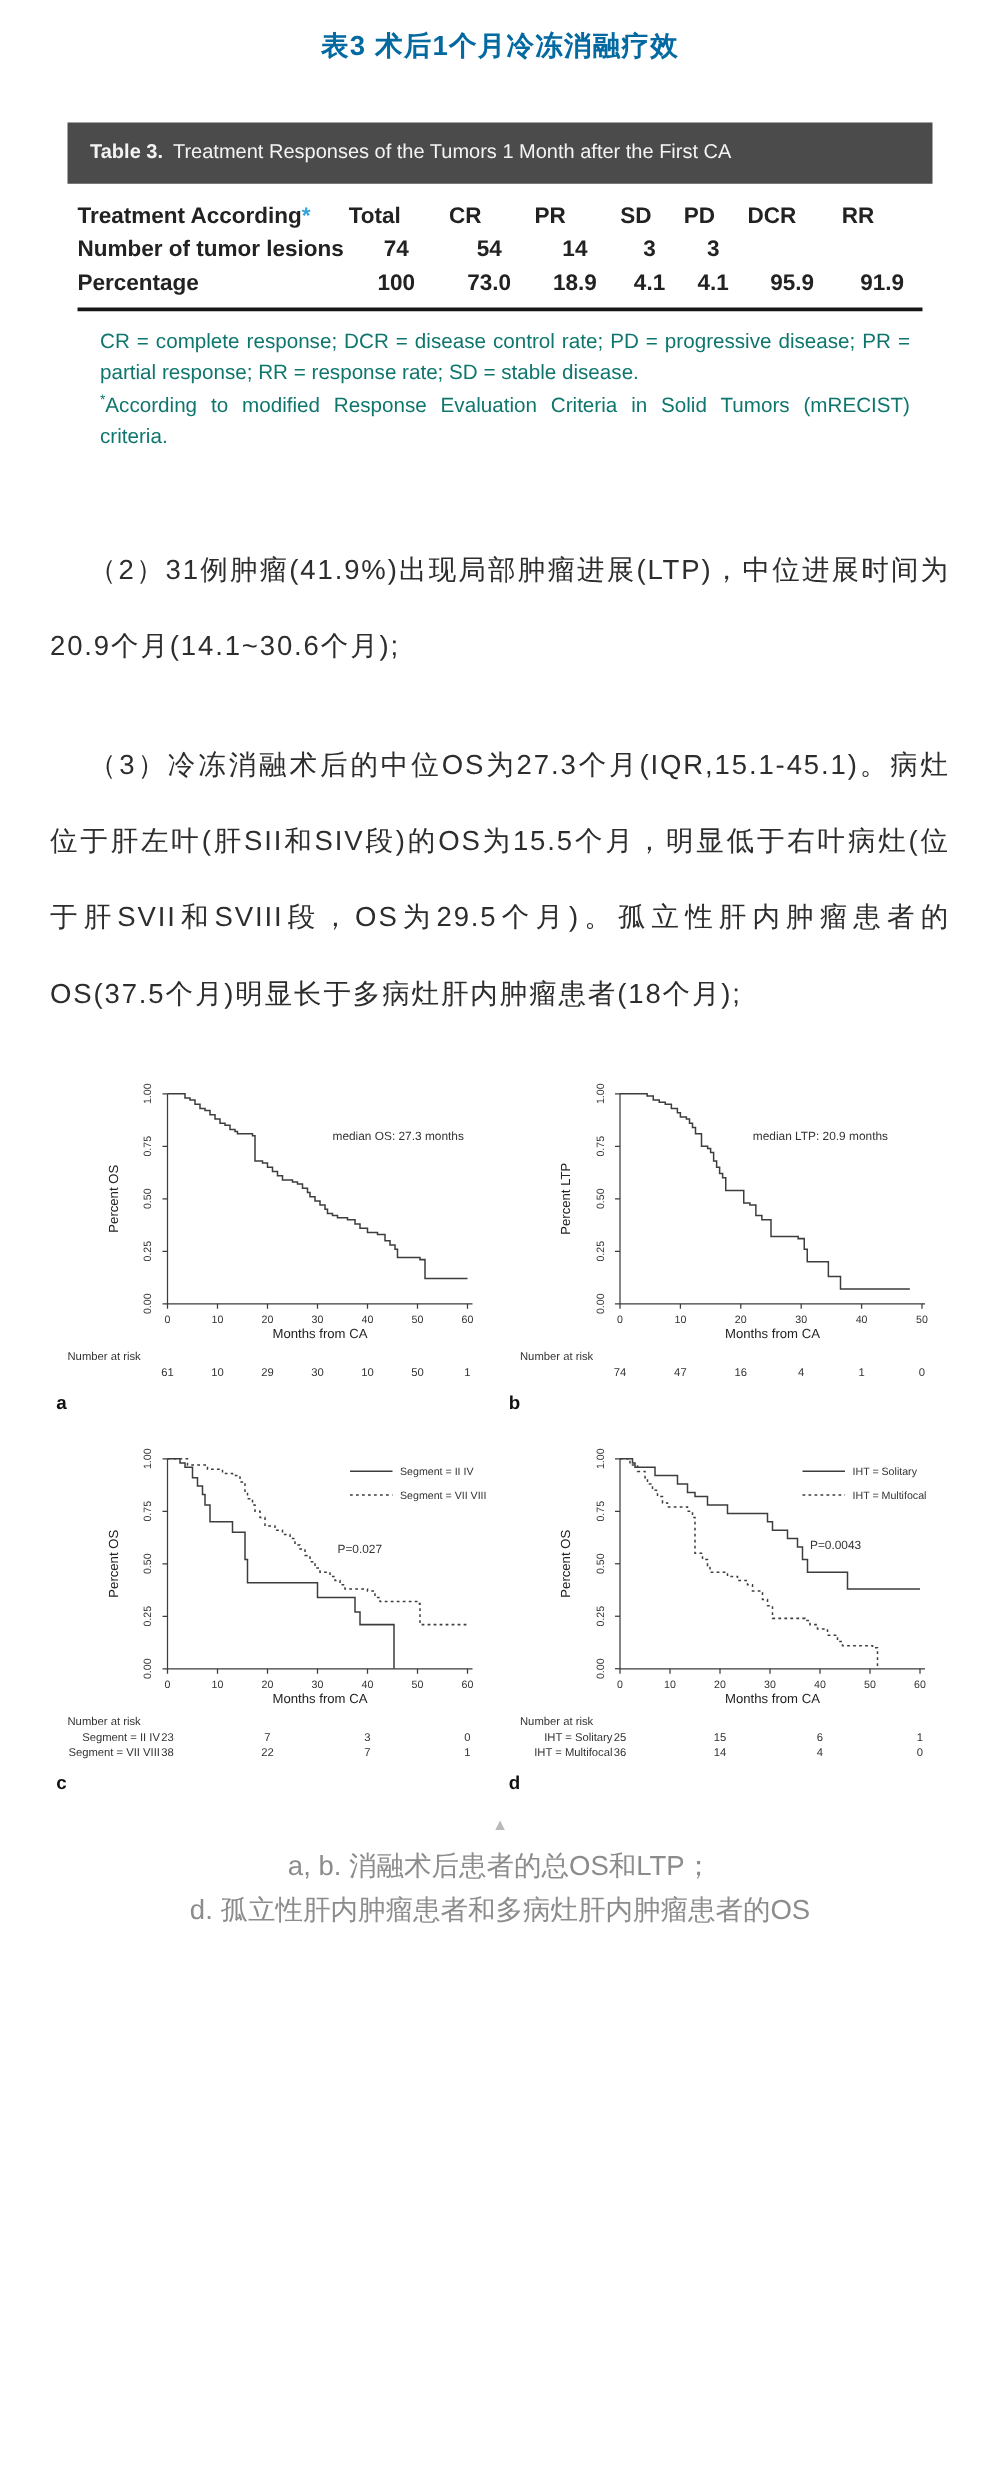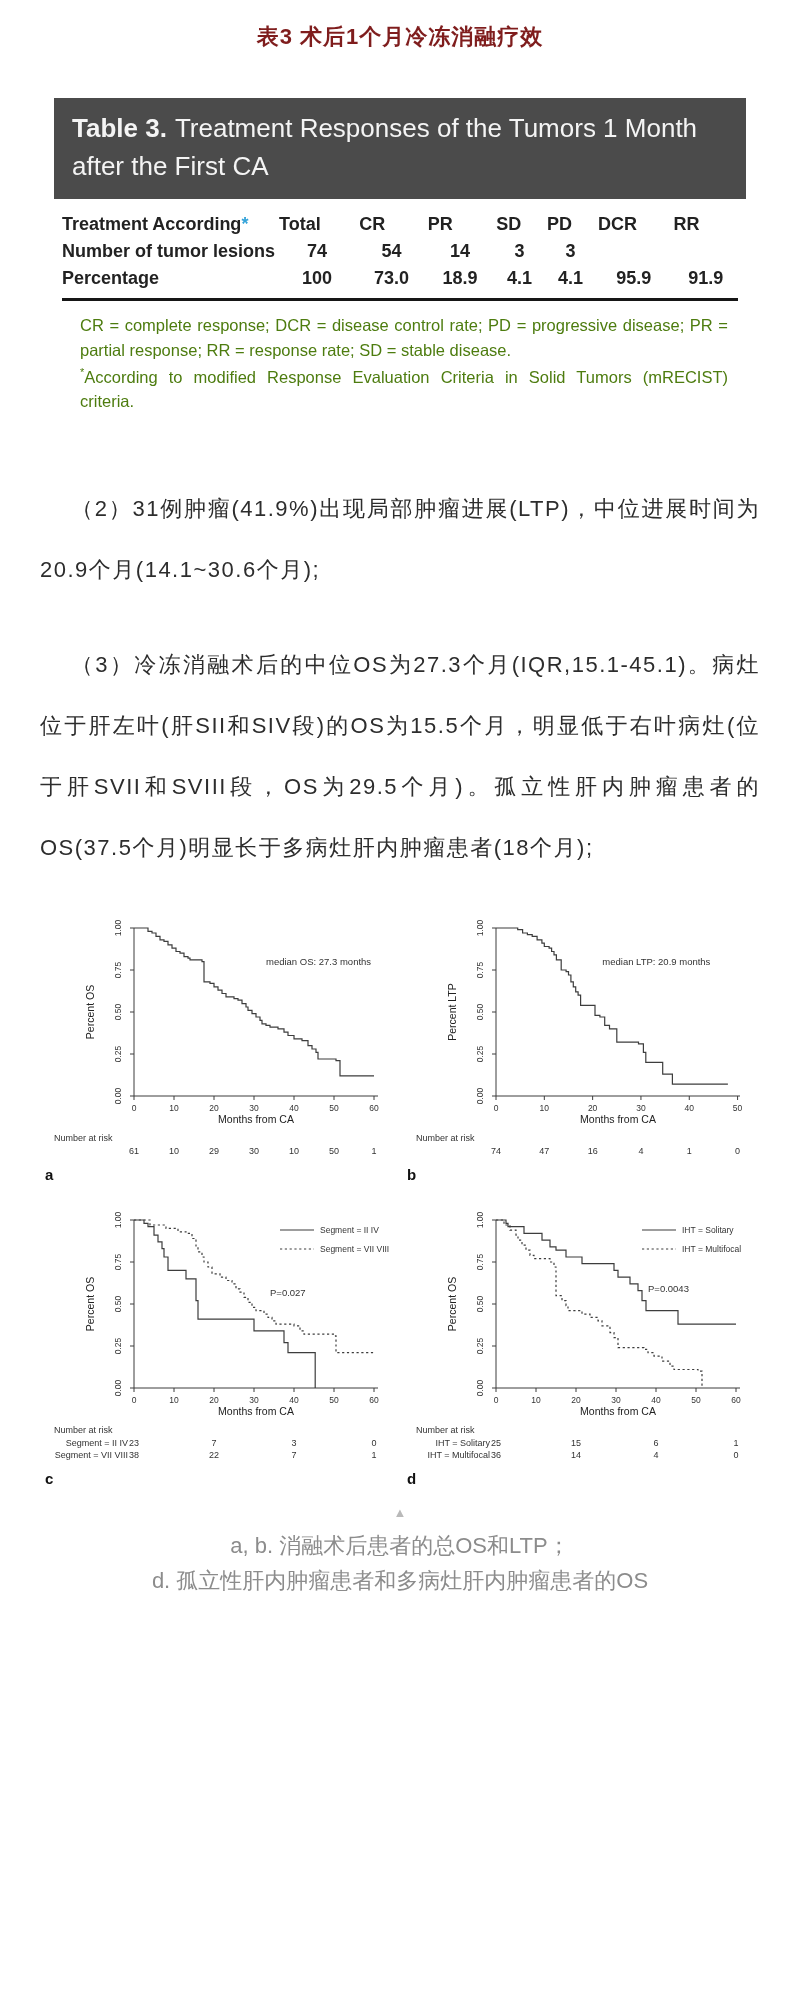--- a/index.html
+++ b/index.html
@@ -1,52 +1,52 @@
 <!DOCTYPE html>
 <html><head>
 <meta charset="utf-8">
 <style>
   html,body{margin:0;padding:0;background:#fff;}
   body{width:800px;font-family:"Liberation Sans","DejaVu Sans",sans-serif;color:#222;}
   .page{width:800px;background:#fff;}
   .doc-title{margin:22px 0 0 0;text-align:center;font-size:22px;font-weight:700;letter-spacing:1px;}
   
   .tbl-fig{width:692px;margin:46px auto 0 auto;background:#fff;}
-  .tbl-head{background:#4b4b4b;color:#f4f4f4;padding:12px 16px 14px 18px;font-size:26px;line-height:1.45;}
+  .tbl-head{background:#4b4b4b;color:#f4f4f4;padding:12px 16px 14px 18px;font-size:16px;line-height:1.45;}
   .tbl-head .tlabel{font-weight:700;margin-right:8px;}
   .tbl-body{padding:12px 6px 0 6px;}
   table.resp{width:100%;border-collapse:collapse;}
   table.resp th,table.resp td{padding:3px 2px;font-size:18px;white-space:nowrap;}
   table.resp th{font-weight:700;text-align:left;}
   table.resp th:first-child,table.resp td:first-child{text-align:left;width:205px;}
   table.resp td{text-align:center;font-weight:700;}
   .rule{border-bottom:3px solid #161616;margin:6px 2px 0 2px;}
   .star{color:#33a3d9;font-weight:700;}
-  .tbl-notes{padding:12px 18px 6px 26px;font-size:16.5px;line-height:1.48;text-align:justify;color:#4d7c0f;}
+  .tbl-notes{padding:12px 18px 6px 26px;font-size:16.5px;line-height:1.48;text-align:justify;color:#0f766e;}
   .tbl-notes p{margin:0 0 2px 0;}
   .tbl-notes sup{font-size:11px;}
   
   .cn-para{margin:0;padding:0 40px;font-size:22px;line-height:61px;letter-spacing:1.5px;color:#2d2d2d;text-indent:31px;text-align:justify;}
   #para2{margin-top:56px;}
   #para3{margin-top:34px;}
   
   .km-grid{display:grid;grid-template-columns:362px 362px;justify-content:center;margin-top:34px;}
   .km-panel{width:362px;height:292px;}
   .km-panel svg{display:block;}
   
   .top-tri{text-align:center;color:#b9b9b9;font-size:13px;margin-top:10px;line-height:14px;}
   .fig-caption{text-align:center;font-size:22px;line-height:35px;margin-top:8px;padding-bottom:30px;}
   .fig-caption div{margin:0;}
 </style>
 </head>
 <body>
 
 <div class="page">
 
-  <h1 class="doc-title" style="color: #7f1d1d;">表3 术后1个月冷冻消融疗效</h1>
+  <h1 class="doc-title" style="color: #0369a1;">表3 术后1个月冷冻消融疗效</h1>
 
   <div class="tbl-fig">
     <div class="tbl-head">
       <span class="tlabel">Table 3.</span><span>Treatment Responses of the Tumors 1 Month after the First CA</span>
     </div>
     <div class="tbl-body">
       <table class="resp">
         <thead>
           <tr>
             <th><span>Treatment According</span><span class="star">*</span></th>

